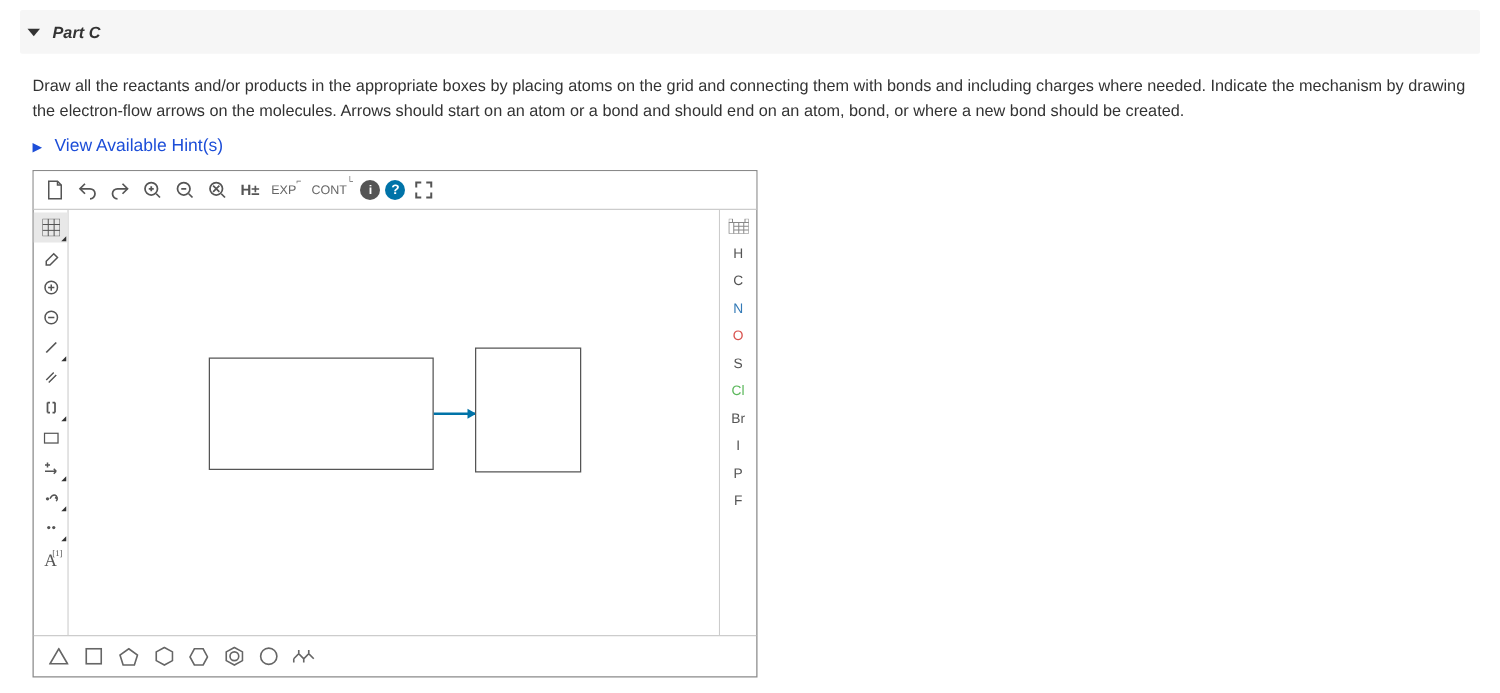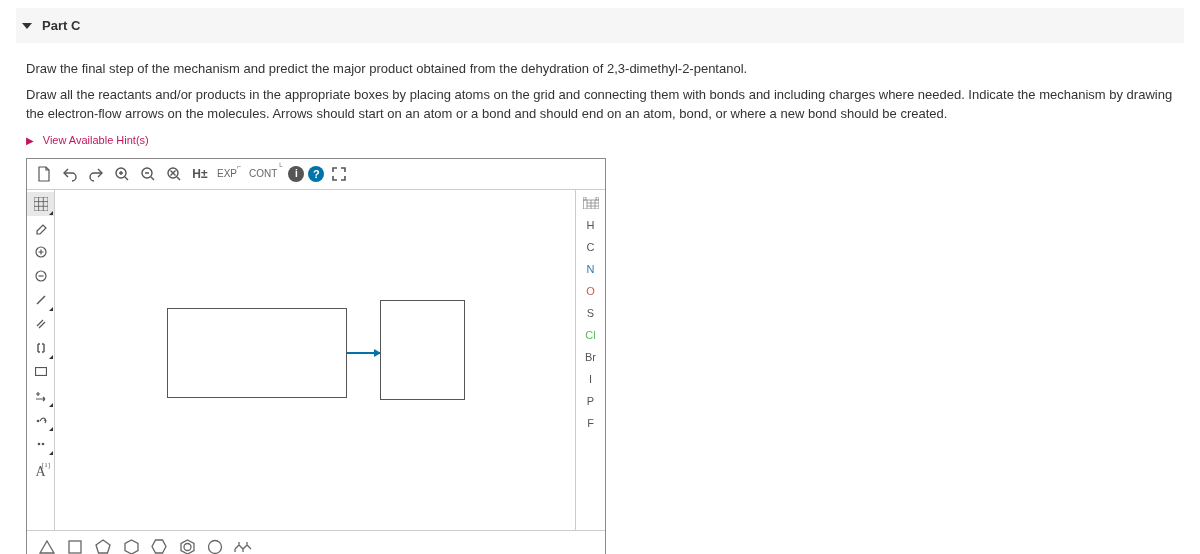--- a/index.html
+++ b/index.html
@@ -1,24 +1,24 @@
 <!DOCTYPE html>
 <html><head>
 <meta charset="utf-8">
 <style>
 * { box-sizing: border-box; margin: 0; padding: 0; }
 body { font-family: Arial, Helvetica, sans-serif; font-size: 13px; color: #333; background: #fff; }
 .page { width: 1200px; padding: 8px 16px; }
 .part-header { display: flex; align-items: center; background: #f6f6f6; padding: 10px 0; margin-bottom: 16px; border-radius: 2px; }
 .part-header .caret { width: 0; height: 0; border-left: 5px solid transparent; border-right: 5px solid transparent; border-top: 6px solid #333; margin: 0 10px 0 6px; cursor: pointer; }
-.part-header .title { font-weight: bold; font-size: 13px; }
+.part-header .title { font-weight: bold; font-size: 13px; font-style: italic; }
 .instructions { padding: 0 10px; margin-bottom: 10px; line-height: 1.5; }
 .instructions p { margin-bottom: 6px; }
 .instructions .bold { font-weight: normal; }
-.hints { color: #be185d; font-size: 11px; padding: 0 10px; margin-bottom: 12px; cursor: pointer; }
+.hints { color: #1d4ed8; font-size: 14px; padding: 0 10px; margin-bottom: 12px; cursor: pointer; }
 .hints::before { content: "▶"; font-size: 10px; margin-right: 6px; }
 .editor { border: 1px solid #8a8a8a; width: 580px; margin-left: 10px; }
 .top-toolbar { display: flex; align-items: center; border-bottom: 1px solid #ccc; padding: 4px 6px; gap: 4px; background: #fff; }
 .tb-btn { width: 22px; height: 22px; display: flex; align-items: center; justify-content: center; font-size: 13px; color: #555; cursor: pointer; border-radius: 2px; }
 .tb-btn svg { width: 16px; height: 16px; }
 .tb-text { font-size: 10px; color: #666; padding: 0 2px; cursor: pointer; position: relative; }
 .tb-text sup { font-size: 7px; position: relative; top: -4px; }
 .info-circle { width: 16px; height: 16px; border-radius: 50%; background: #555; color: #fff; display: flex; align-items: center; justify-content: center; font-size: 10px; font-weight: bold; cursor: pointer; }
 .help-circle { width: 16px; height: 16px; border-radius: 50%; background: #0073a8; color: #fff; display: flex; align-items: center; justify-content: center; font-size: 11px; font-weight: bold; cursor: pointer; }
 .editor-body { display: flex; height: 340px; }
@@ -40,21 +40,20 @@
 <body>
 
 <div class="page">
 
   <div class="part-header">
     <div class="caret"></div>
     <div class="title">Part C</div>
   </div>
 
   <div class="instructions">
-    <p>Draw the final step of the mechanism and predict the major product obtained from the dehydration of 2,3-dimethyl-2-pentanol.</p>
     <p class="bold">Draw all the reactants and/or products in the appropriate boxes by placing atoms on the grid and connecting them with bonds and including charges where needed. Indicate the mechanism by drawing the electron-flow arrows on the molecules. Arrows should start on an atom or a bond and should end on an atom, bond, or where a new bond should be created.</p>
   </div>
 
   <div class="hints">
     <span>View Available Hint(s)</span>
   </div>
 
   <div class="editor">
 
     <div class="top-toolbar">

